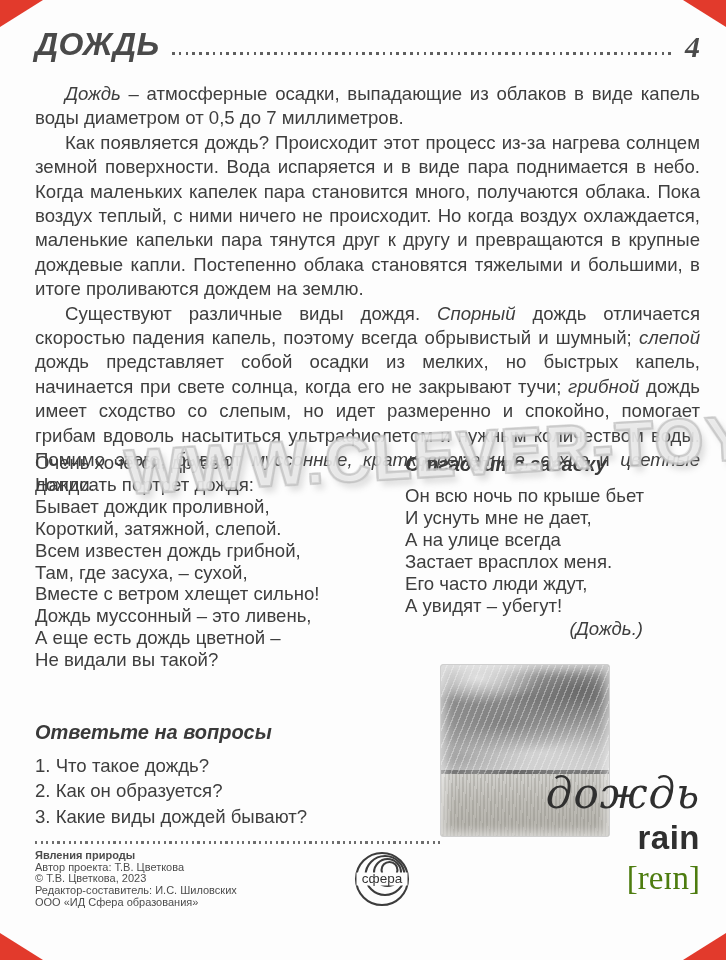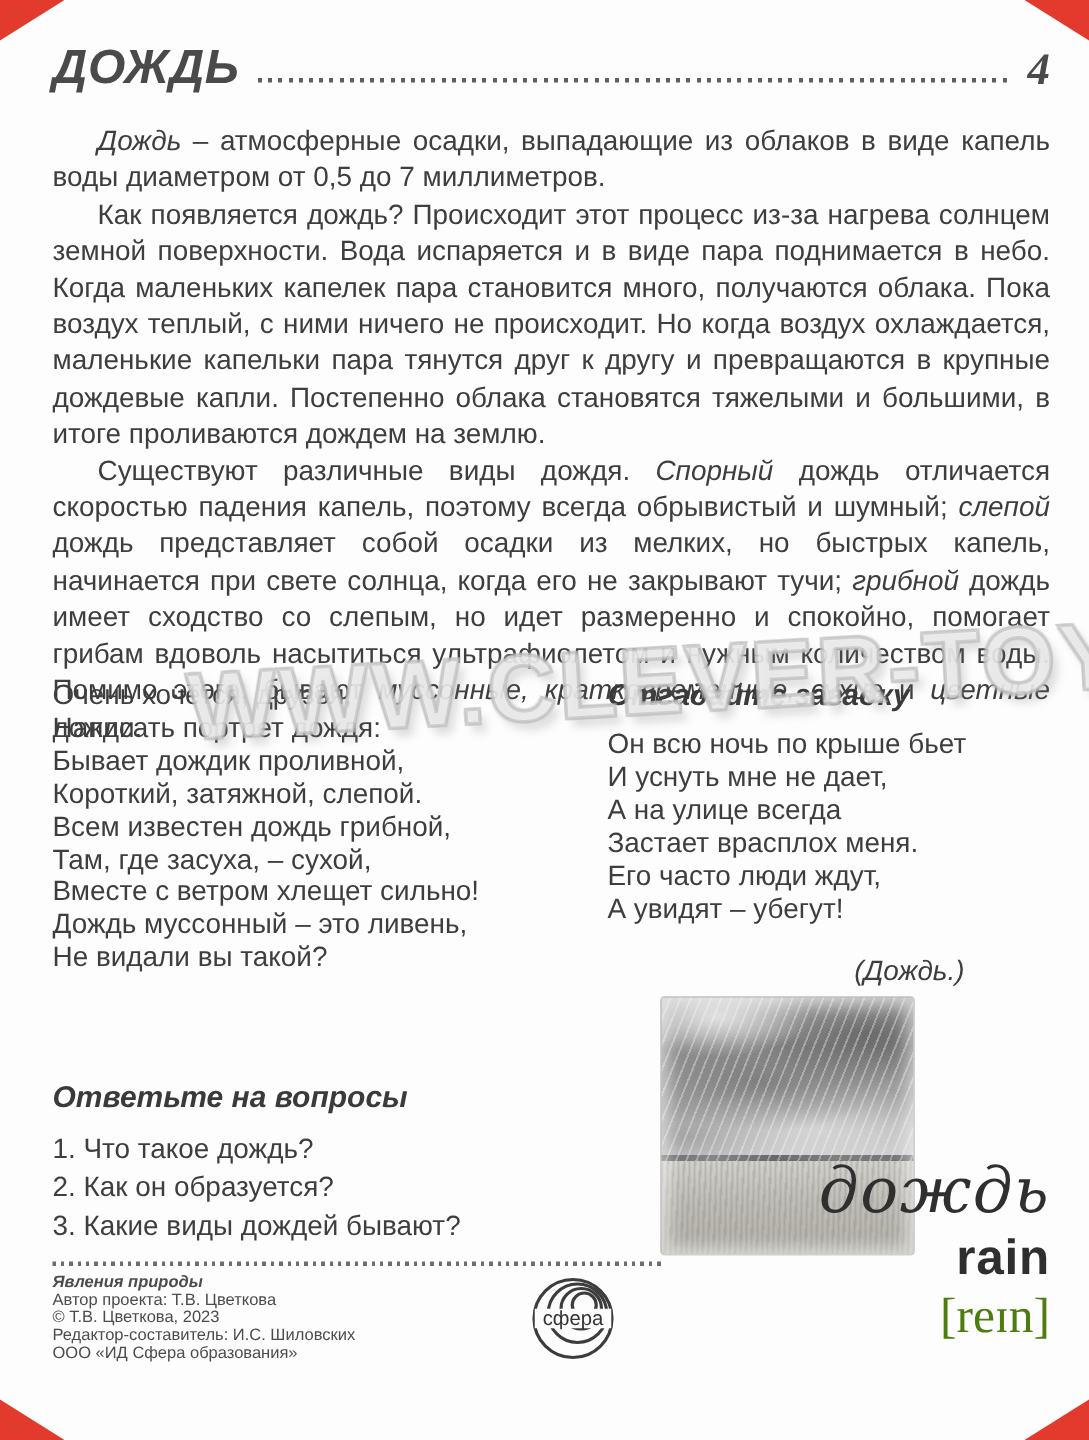--- a/index.html
+++ b/index.html
@@ -24,21 +24,21 @@
   
   .body-text{position:absolute;left:35px;top:82px;width:665px;font-size:18.6px;line-height:24.4px;z-index:1;}
   .body-text p{margin:0;text-indent:30px;text-align:justify;}
   .it{font-style:italic;}
 
   
   .col-heading{margin:0 0 9px 0;font-size:20px;font-style:italic;font-weight:bold;color:#3a3a3a;line-height:24px;}
   .poem{position:absolute;left:35px;top:452px;width:345px;z-index:1;}
   .poem .line,.riddle .line{font-size:18.6px;line-height:21.9px;}
   .riddle{position:absolute;left:405px;top:452px;width:300px;z-index:1;}
-  .riddle-answer{font-size:18.6px;line-height:21.9px;font-style:italic;text-align:right;padding-right:62px;margin-top:20px;}
+  .riddle-answer{font-size:18.6px;line-height:21.9px;font-style:italic;text-align:right;padding-right:62px;margin-top:2px;}
 
   .questions{position:absolute;left:35px;top:720px;width:345px;z-index:1;}
   .questions .line{font-size:18.6px;line-height:25.4px;}
 
   
   .photo{position:absolute;left:400px;top:648px;width:168px;height:171px;border:1px solid #cfcfcf;border-radius:3px;overflow:hidden;background:#c9c8c4;z-index:1;}
   .photo .sky{position:absolute;left:0;right:0;top:0;height:63%;
     background:
       radial-gradient(90px 38px at 22% 12%, rgba(235,235,235,.85), transparent 70%),
       radial-gradient(120px 52px at 82% 22%, rgba(70,70,70,.55), transparent 70%),
@@ -59,21 +59,21 @@
   
   .vocab{position:absolute;left:520px;top:770px;width:180px;text-align:right;z-index:1;}
   .vocab-ru{font-family:"DejaVu Serif",serif;font-style:italic;font-weight:500;font-size:42px;line-height:48px;color:#2f2f2f;letter-spacing:1px;}
   .vocab-en{font-size:33px;line-height:40px;font-weight:bold;color:#2f2f2f;letter-spacing:.5px;}
   .vocab-ipa{font-family:"Liberation Serif",serif;font-size:33px;line-height:40px;color:#4d7c0f;}
 
   
   .footer-dots{position:absolute;left:35px;top:841px;width:408px;height:2.6px;z-index:1;
     background:repeating-linear-gradient(90deg,#6e6e6e 0 2.2px,transparent 2.2px 5.6px);}
   .imprint{position:absolute;left:35px;top:850px;width:320px;font-size:11px;line-height:11.7px;color:#4c4c4c;z-index:1;}
-  .imprint .series{font-weight:bold;font-style:italic;}
+  .imprint .series{font-weight:bold;}
   .logo{position:absolute;left:352px;top:850px;z-index:1;}
 
   
   .watermark{
     position:absolute;left:125px;top:436px;z-index:4;pointer-events:none;
     font-weight:bold;font-size:63px;letter-spacing:2px;white-space:nowrap;
     transform:rotate(-3.2deg);transform-origin:0 50%;
     color:rgba(255,255,255,.55);
     -webkit-text-stroke:2.2px rgba(185,185,185,.6);
     text-shadow:
@@ -111,20 +111,21 @@
   <section class="poem">
     <div>
         <div class="line">Очень хочется, друзья,</div>
         <div class="line">Написать портрет дождя:</div>
         <div class="line">Бывает дождик проливной,</div>
         <div class="line">Короткий, затяжной, слепой.</div>
         <div class="line">Всем известен дождь грибной,</div>
         <div class="line">Там, где засуха, – сухой,</div>
         <div class="line">Вместе с ветром хлещет сильно!</div>
         <div class="line">Дождь муссонный – это ливень,</div>
+        <div class="line">А еще есть дождь цветной –</div>
         <div class="line">Не видали вы такой?</div>
       </div>
   </section>
 
   <section class="riddle">
     <h2 class="col-heading">Отгадайте загадку</h2>
     <div>
         <div class="line">Он всю ночь по крыше бьет</div>
         <div class="line">И уснуть мне не дает,</div>
         <div class="line">А на улице всегда</div>

